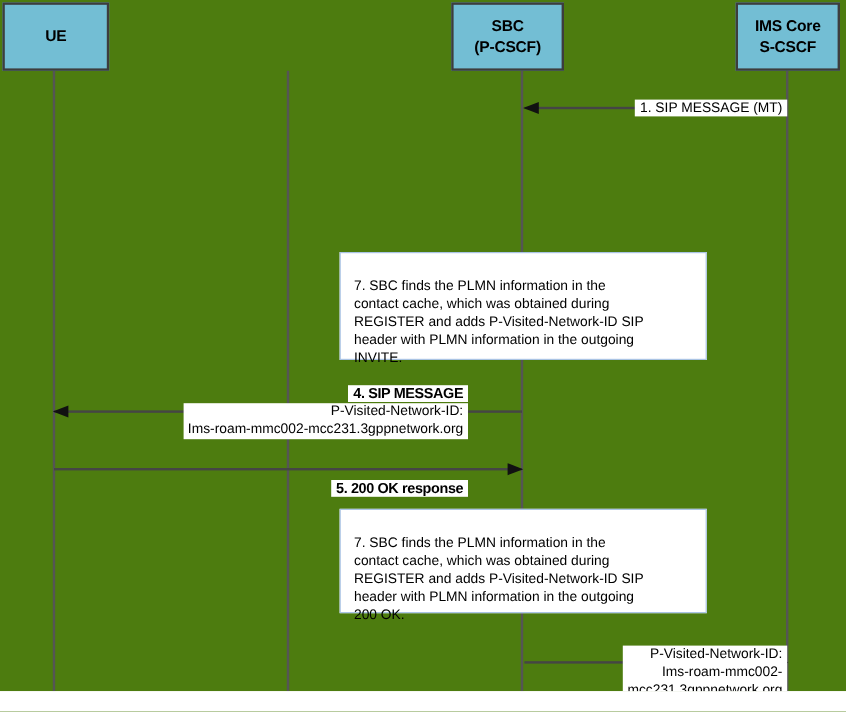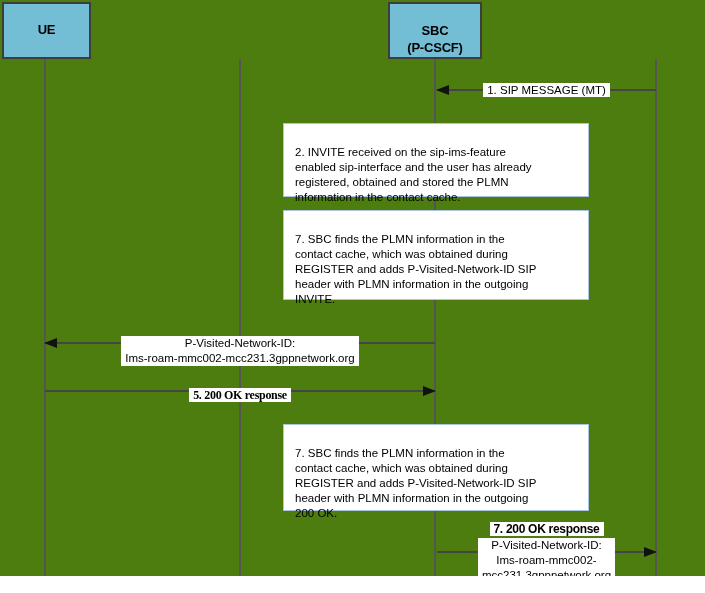--- a/index.html
+++ b/index.html
@@ -16,90 +16,86 @@
     background:var(--actor-fill);border:2px solid var(--actor-border);
     display:flex;align-items:center;justify-content:center;
     font-weight:bold;font-size:13px;line-height:1.3;text-align:center;
     white-space:pre-line;letter-spacing:-0.2px;
   }
   .lifeline{position:absolute;top:59px;bottom:0;width:2px;background:#555555;}
   .msg-line{position:absolute;height:2px;background:var(--line-color);}
   .arrow{position:absolute;width:0;height:0;}
   .arrow-left{border-top:5px solid transparent;border-bottom:5px solid transparent;border-right:13px solid var(--arrow-color);}
   .arrow-right{border-top:5px solid transparent;border-bottom:5px solid transparent;border-left:13px solid var(--arrow-color);}
-  .msg-label{position:absolute;text-align:center;font-size:11.5px;line-height:14px;}
+  .msg-label{position:absolute;text-align:right;font-size:11.5px;line-height:14px;}
   .msg-label .lbl{background:#ffffff;padding:0 4px;display:inline-block;}
   .msg-title{font-weight:bold;letter-spacing:-0.3px;font-size:12px;}
   .msg-detail{white-space:pre-line;line-height:15px;}
   .note{
     position:absolute;left:283px;width:306px;box-sizing:border-box;
     background:#ffffff;border:1px solid var(--note-border);
     padding:6px 11px;font-size:11.5px;line-height:15px;white-space:pre-line;
   }
 </style>
 </head>
 <body>
 
 <div class="canvas">
 
   <div class="lifeline" style="left:44px;"></div>
   <div class="lifeline" style="left:239px;"></div>
   <div class="lifeline" style="left:434px;"></div>
   <div class="lifeline" style="left:655px;"></div>
 
   <div class="actor" style="left:2px;width:89px;"><span>UE</span></div>
-  <div class="actor" style="left:388px;width:94px;align-items:flex-end;"><span>SBC
+  <div class="actor" style="left:376px;width:94px;"><span>SBC
 (P-CSCF)</span></div>
+  <div class="actor" style="left:613px;width:87px;"><span>IMS Core
+S-CSCF</span></div>
 
   <div class="msg-line" style="left:437px;width:219px;top:89px;"></div>
   <div class="arrow arrow-left" style="left:436px;top:85px;"></div>
   <div class="msg-label" style="left:437px;width:219px;top:83px;">
     <span class="lbl">1. SIP MESSAGE (MT)</span>
   </div>
 
-  <div class="note" style="top:123px;height:74px;">
-    <span>2. INVITE received on the sip-ims-feature
-enabled sip-interface and the user has already
-registered, obtained and stored the PLMN
-information in the contact cache.</span>
-  </div>
 
   <div class="note" style="top:210px;height:90px;">
     <span>7. SBC finds the PLMN information in the
 contact cache, which was obtained during
 REGISTER and adds P-Visited-Network-ID SIP
 header with PLMN information in the outgoing
 INVITE.</span>
   </div>
 
   <div class="msg-line" style="left:45px;width:390px;top:342px;"></div>
   <div class="arrow arrow-left" style="left:44px;top:338px;"></div>
+  <div class="msg-label msg-title" style="left:90px;width:300px;top:321px;">
+    <span class="lbl">4. SIP MESSAGE</span>
+  </div>
   <div class="msg-label" style="left:90px;width:300px;top:336px;">
     <span class="lbl msg-detail">P-Visited-Network-ID:
 Ims-roam-mmc002-mcc231.3gppnetwork.org</span>
   </div>
 
   <div class="msg-line" style="left:45px;width:390px;top:390px;"></div>
   <div class="arrow arrow-right" style="left:423px;top:386px;"></div>
-  <div class="msg-label msg-title" style="left:90px;width:300px;top:388px;font-family:Liberation Serif, serif;">
+  <div class="msg-label msg-title" style="left:90px;width:300px;top:400px;">
     <span class="lbl">5. 200 OK response</span>
   </div>
 
   <div class="note" style="top:424px;height:87px;">
     <span>7. SBC finds the PLMN information in the
 contact cache, which was obtained during
 REGISTER and adds P-Visited-Network-ID SIP
 header with PLMN information in the outgoing
 200 OK.</span>
   </div>
 
   <div class="msg-line" style="left:437px;width:219px;top:551px;"></div>
   <div class="arrow arrow-right" style="left:644px;top:547px;"></div>
-  <div class="msg-label msg-title" style="left:437px;width:219px;top:522px;">
-    <span class="lbl">7. 200 OK response</span>
-  </div>
   <div class="msg-label" style="left:437px;width:219px;top:538px;">
     <span class="lbl msg-detail">P-Visited-Network-ID:
 Ims-roam-mmc002-
 mcc231.3gppnetwork.org</span>
   </div>
 
 </div>
 
 </body></html>

